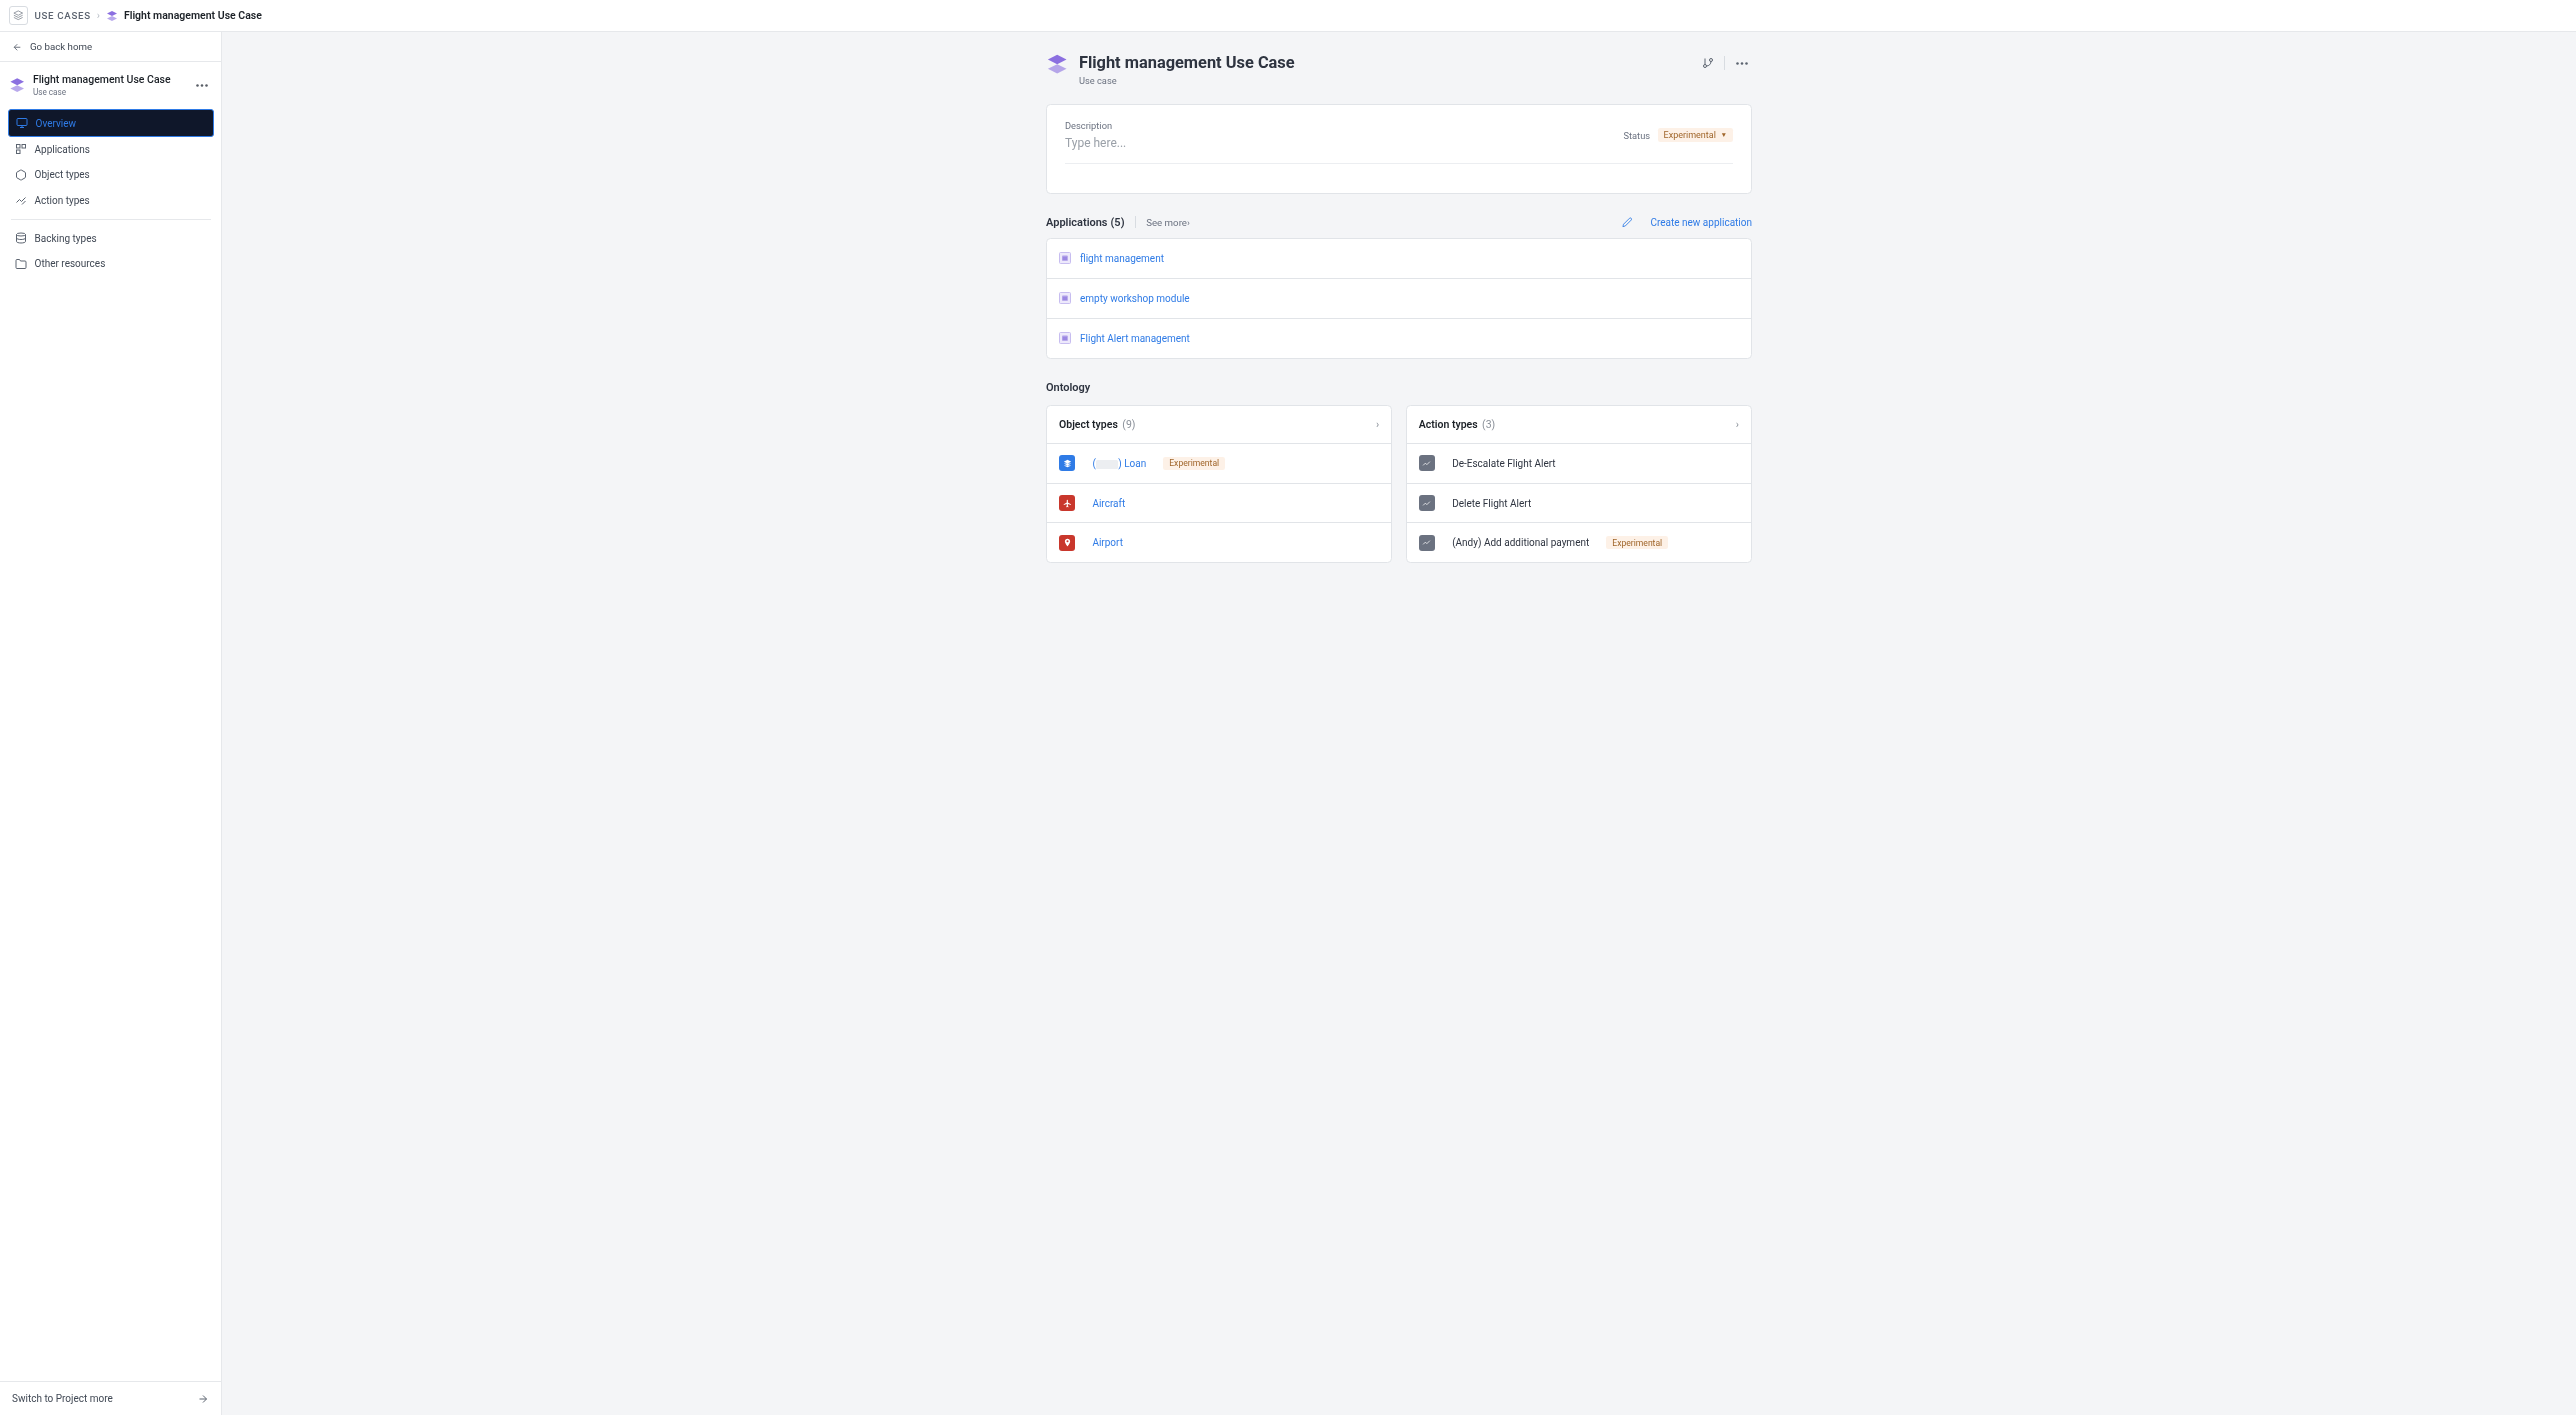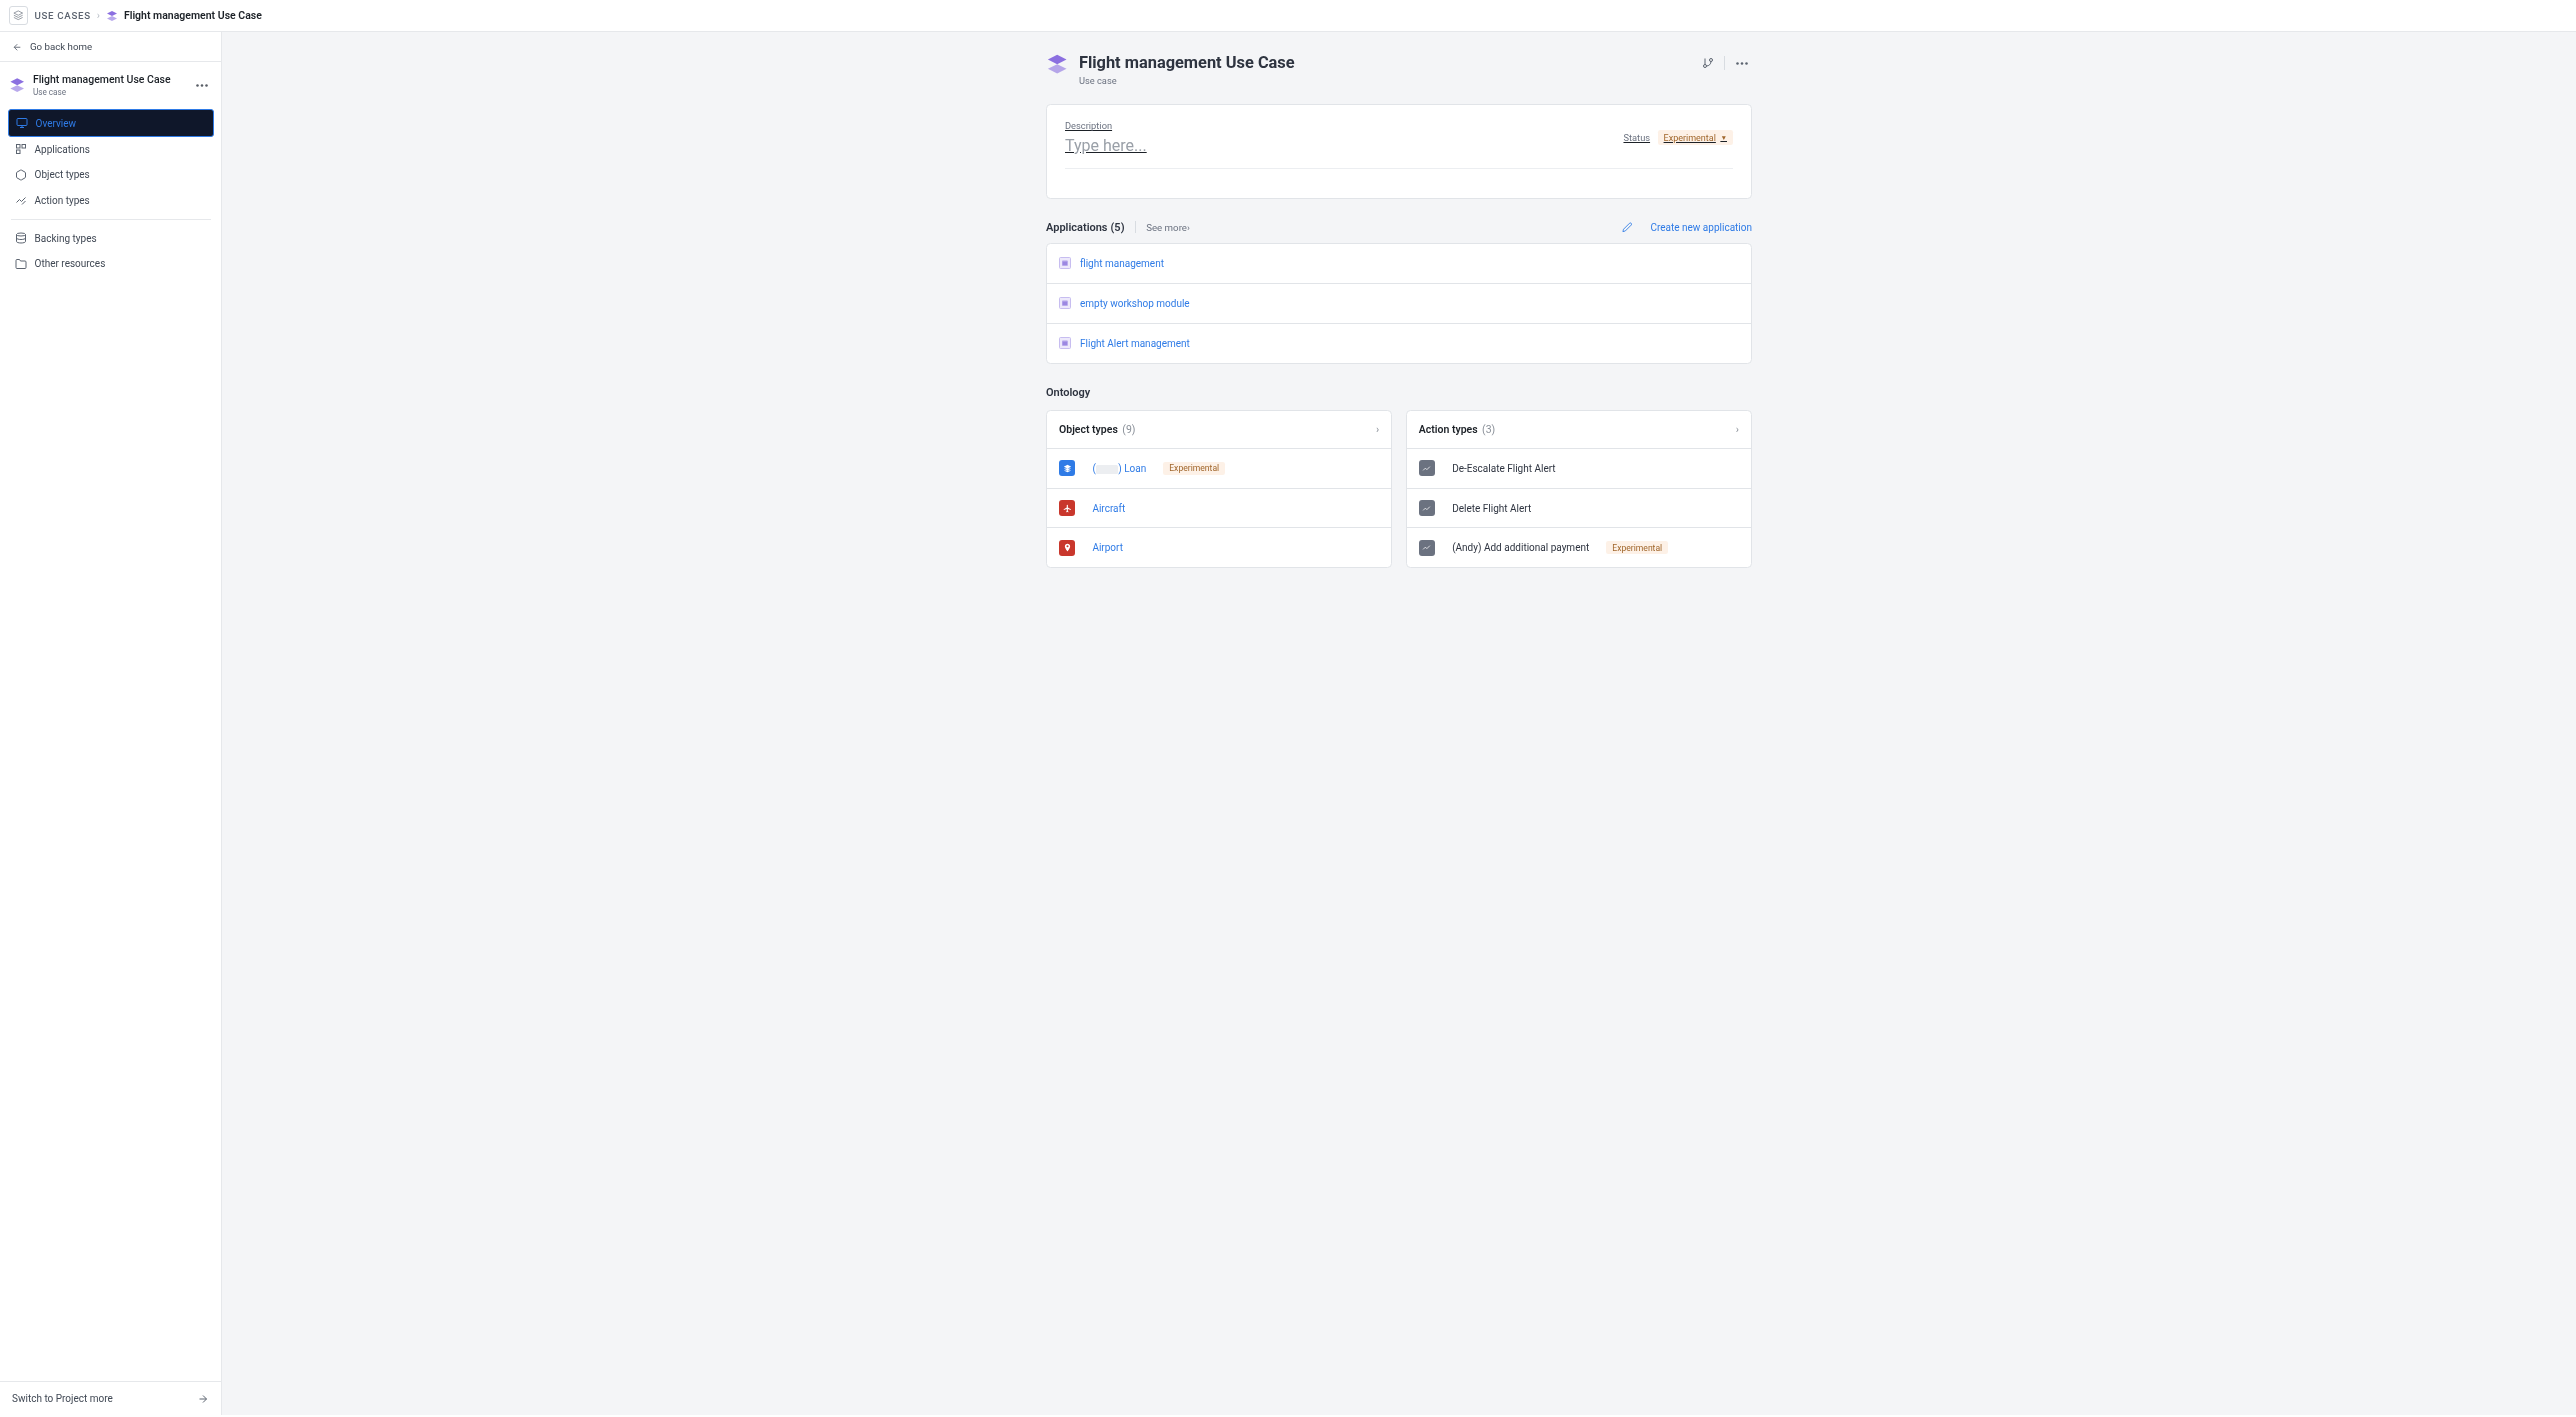--- a/index.html
+++ b/index.html
@@ -24,24 +24,24 @@
 .sidebar-footer { margin-top: auto; border-top: 0.7px solid #e6e8eb; padding: 10.5px 12px; display:flex; align-items:center; justify-content:space-between; cursor:pointer; font-size:10px; color:#404854;}
 .main { flex: 1; background: #f4f5f7; overflow-y: auto; }
 .inner { max-width: 733px; margin: 0 auto; padding: 21px 13.5px 30px; }
 .page-head { display: flex; align-items: flex-start; gap: 10.5px; }
 .page-head .texts .title { font-size: 16.4px; font-weight: 700; color: #2e3440; }
 .page-head .texts .sub { font-size: 9.3px; color: #6b7280; margin-top: 3px; }
 .page-head .actions { margin-left: auto; display:flex; align-items:center; gap: 6px; color:#5c6470; }
 .icon-btn { width: 21px; height: 19.4px; display:flex; align-items:center; justify-content:center; border-radius:3px; cursor:pointer; }
 .vdiv { width:0.7px; height:13.5px; background:#d8dce1; }
 .card { background: #fff; border: 0.7px solid #e1e4e8; border-radius: 4.5px; margin-top: 18px; }
-.desc-card { padding: 15px 18px; text-decoration: underline; }
+.desc-card { padding: 15px 18px; }
 .desc-top { display:flex; justify-content:space-between; }
 .desc-top .left .lbl { font-size:9.3px; color:#6b7280; }
-.desc-top .left .ph { font-size:16px; color:#9aa0a8; margin-top:4.5px; }
+.desc-top .left .ph { font-size:12px; color:#9aa0a8; margin-top:4.5px; }
 .desc-top .right { display:flex; align-items:center; gap:7.5px; }
 .desc-top .right .lbl { font-size:9.3px; color:#6b7280; }
 .tag-experimental { background:#fdf1e7; color:#a0662b; font-size:9px; padding:2.2px 6px; border-radius:2.2px; display:inline-flex; align-items:center; gap:4.5px; }
 .tag-experimental .caret { font-size:6.7px; }
 .desc-divider { height:0.7px; background:#eceef1; margin:13.5px 0; }
 .owners { display:flex; }
 .owner-col { flex:1; display:flex; align-items:center; gap:9px; }
 .owner-col .lbl { font-size:9.3px; color:#6b7280; }
 .avatar { width:22.4px; height:22.4px; border-radius:50%; background:#e4e6ea; display:flex; align-items:center; justify-content:center; }
 .avatar .inner-sq{ width:10.5px; height:10.5px; background:#cfd3d9; border-radius:1.5px; }

